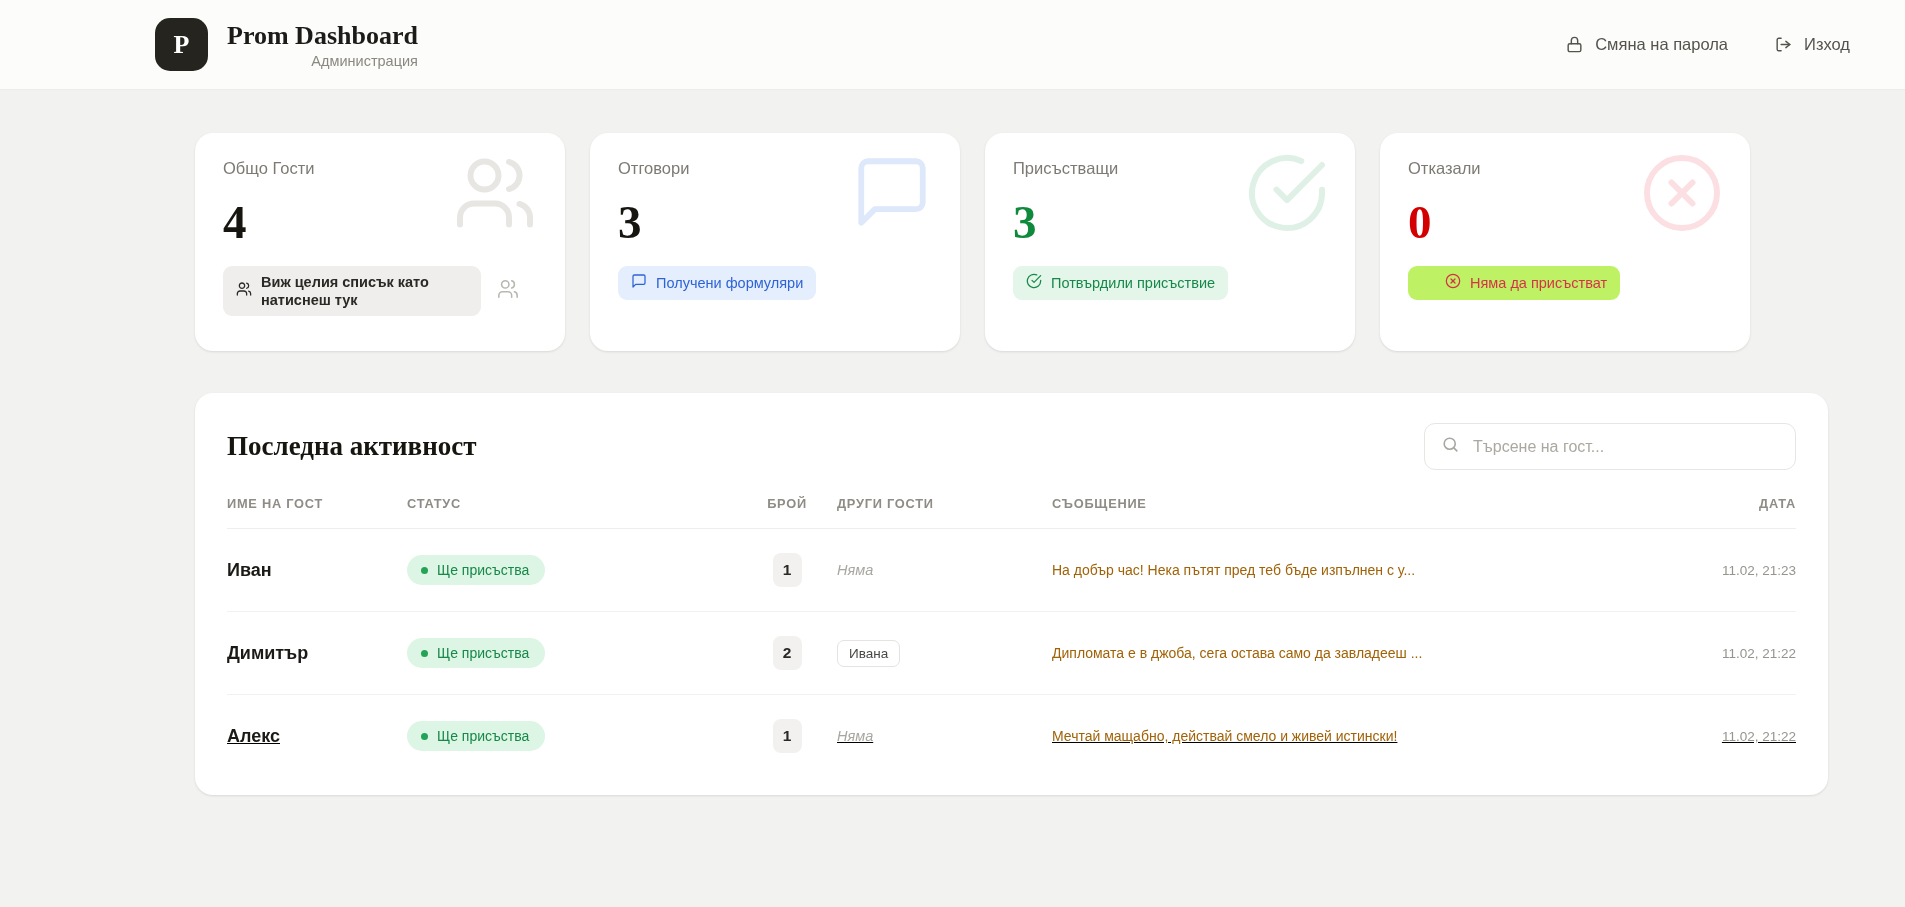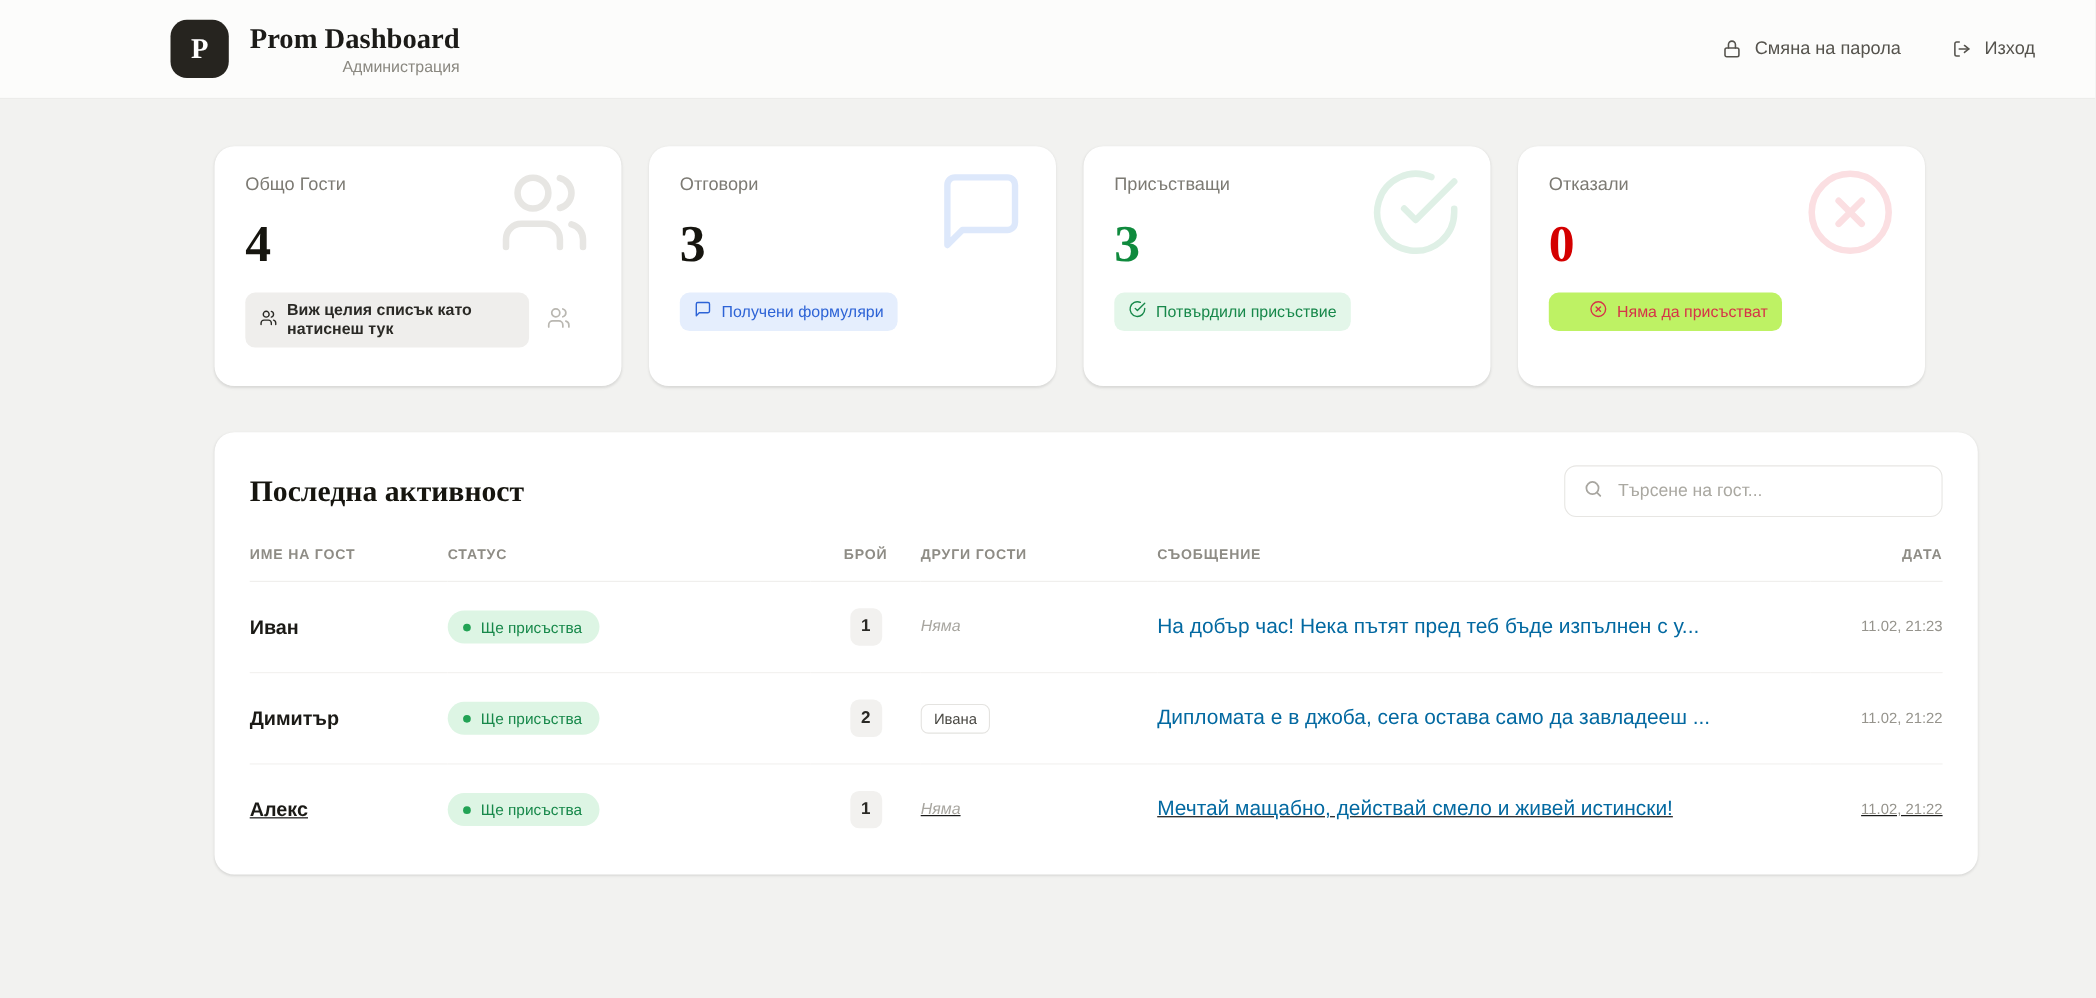--- a/index.html
+++ b/index.html
@@ -109,39 +109,39 @@
   .pill.green { background: #e3f6e9; color: #17884a; font-weight: 500; }
   .pill.red   { background: #bef264; color: #d63348; font-weight: 500; padding-left: 37px; }
 
   .pill-wrap { display: flex; align-items: center; gap: 16px; margin-top: 20px; }
   .pill-wrap .pill { margin-top: 0; }
   .pill.grey { width: 258px; align-items: center; }
   .pill-text-2l { display: block; }
 
   
   .panel {
-    margin: 42px 107px 0 195px;
+    margin: 42px 77px 0 195px;
     background: #ffffff;
     border-radius: 18px;
     box-shadow: 0 1px 3px rgba(20,20,18,.07), 0 1px 2px rgba(20,20,18,.04);
     padding: 30px 32px 18px 32px;
   }
   .panel-head {
     display: flex; align-items: center; justify-content: space-between;
     padding: 0 0 26px 0;
   }
   .panel-title {
     font-family: "Liberation Serif", serif;
     font-size: 27px;
     font-weight: 700;
     color: #16150f;
   }
   .search-box {
     display: flex; align-items: center; gap: 13px;
-    width: 344px; height: 47px;
+    width: 372px; height: 47px;
     border: 1px solid #e7e6e3;
     border-radius: 11px;
     padding: 0 16px;
     background: #fff;
   }
   .search-box input {
     border: none; outline: none;
     font-size: 16px;
     color: #2a2925;
     background: transparent;
@@ -202,21 +202,21 @@
   .none-text { font-size: 14.5px; color: #a8a6a0; font-style: italic; }
   .chip {
     display: inline-block;
     border: 1px solid #e4e3e0;
     border-radius: 7px;
     padding: 5px 11px;
     font-size: 13.5px;
     color: #4a4944;
     background: #fff;
   }
-  .msg-text { font-size: 19px; color: #0369a1; }
+  .msg-text { font-size: 14px; color: #a16207; }
   .date-text { font-size: 13.5px; color: #96948d; text-align: right; }
   td.c-date { text-align: right; }
 </style>
 </head>
 <body>
 
 <div class="page">
 
   <div class="header">
     <div class="brand">

